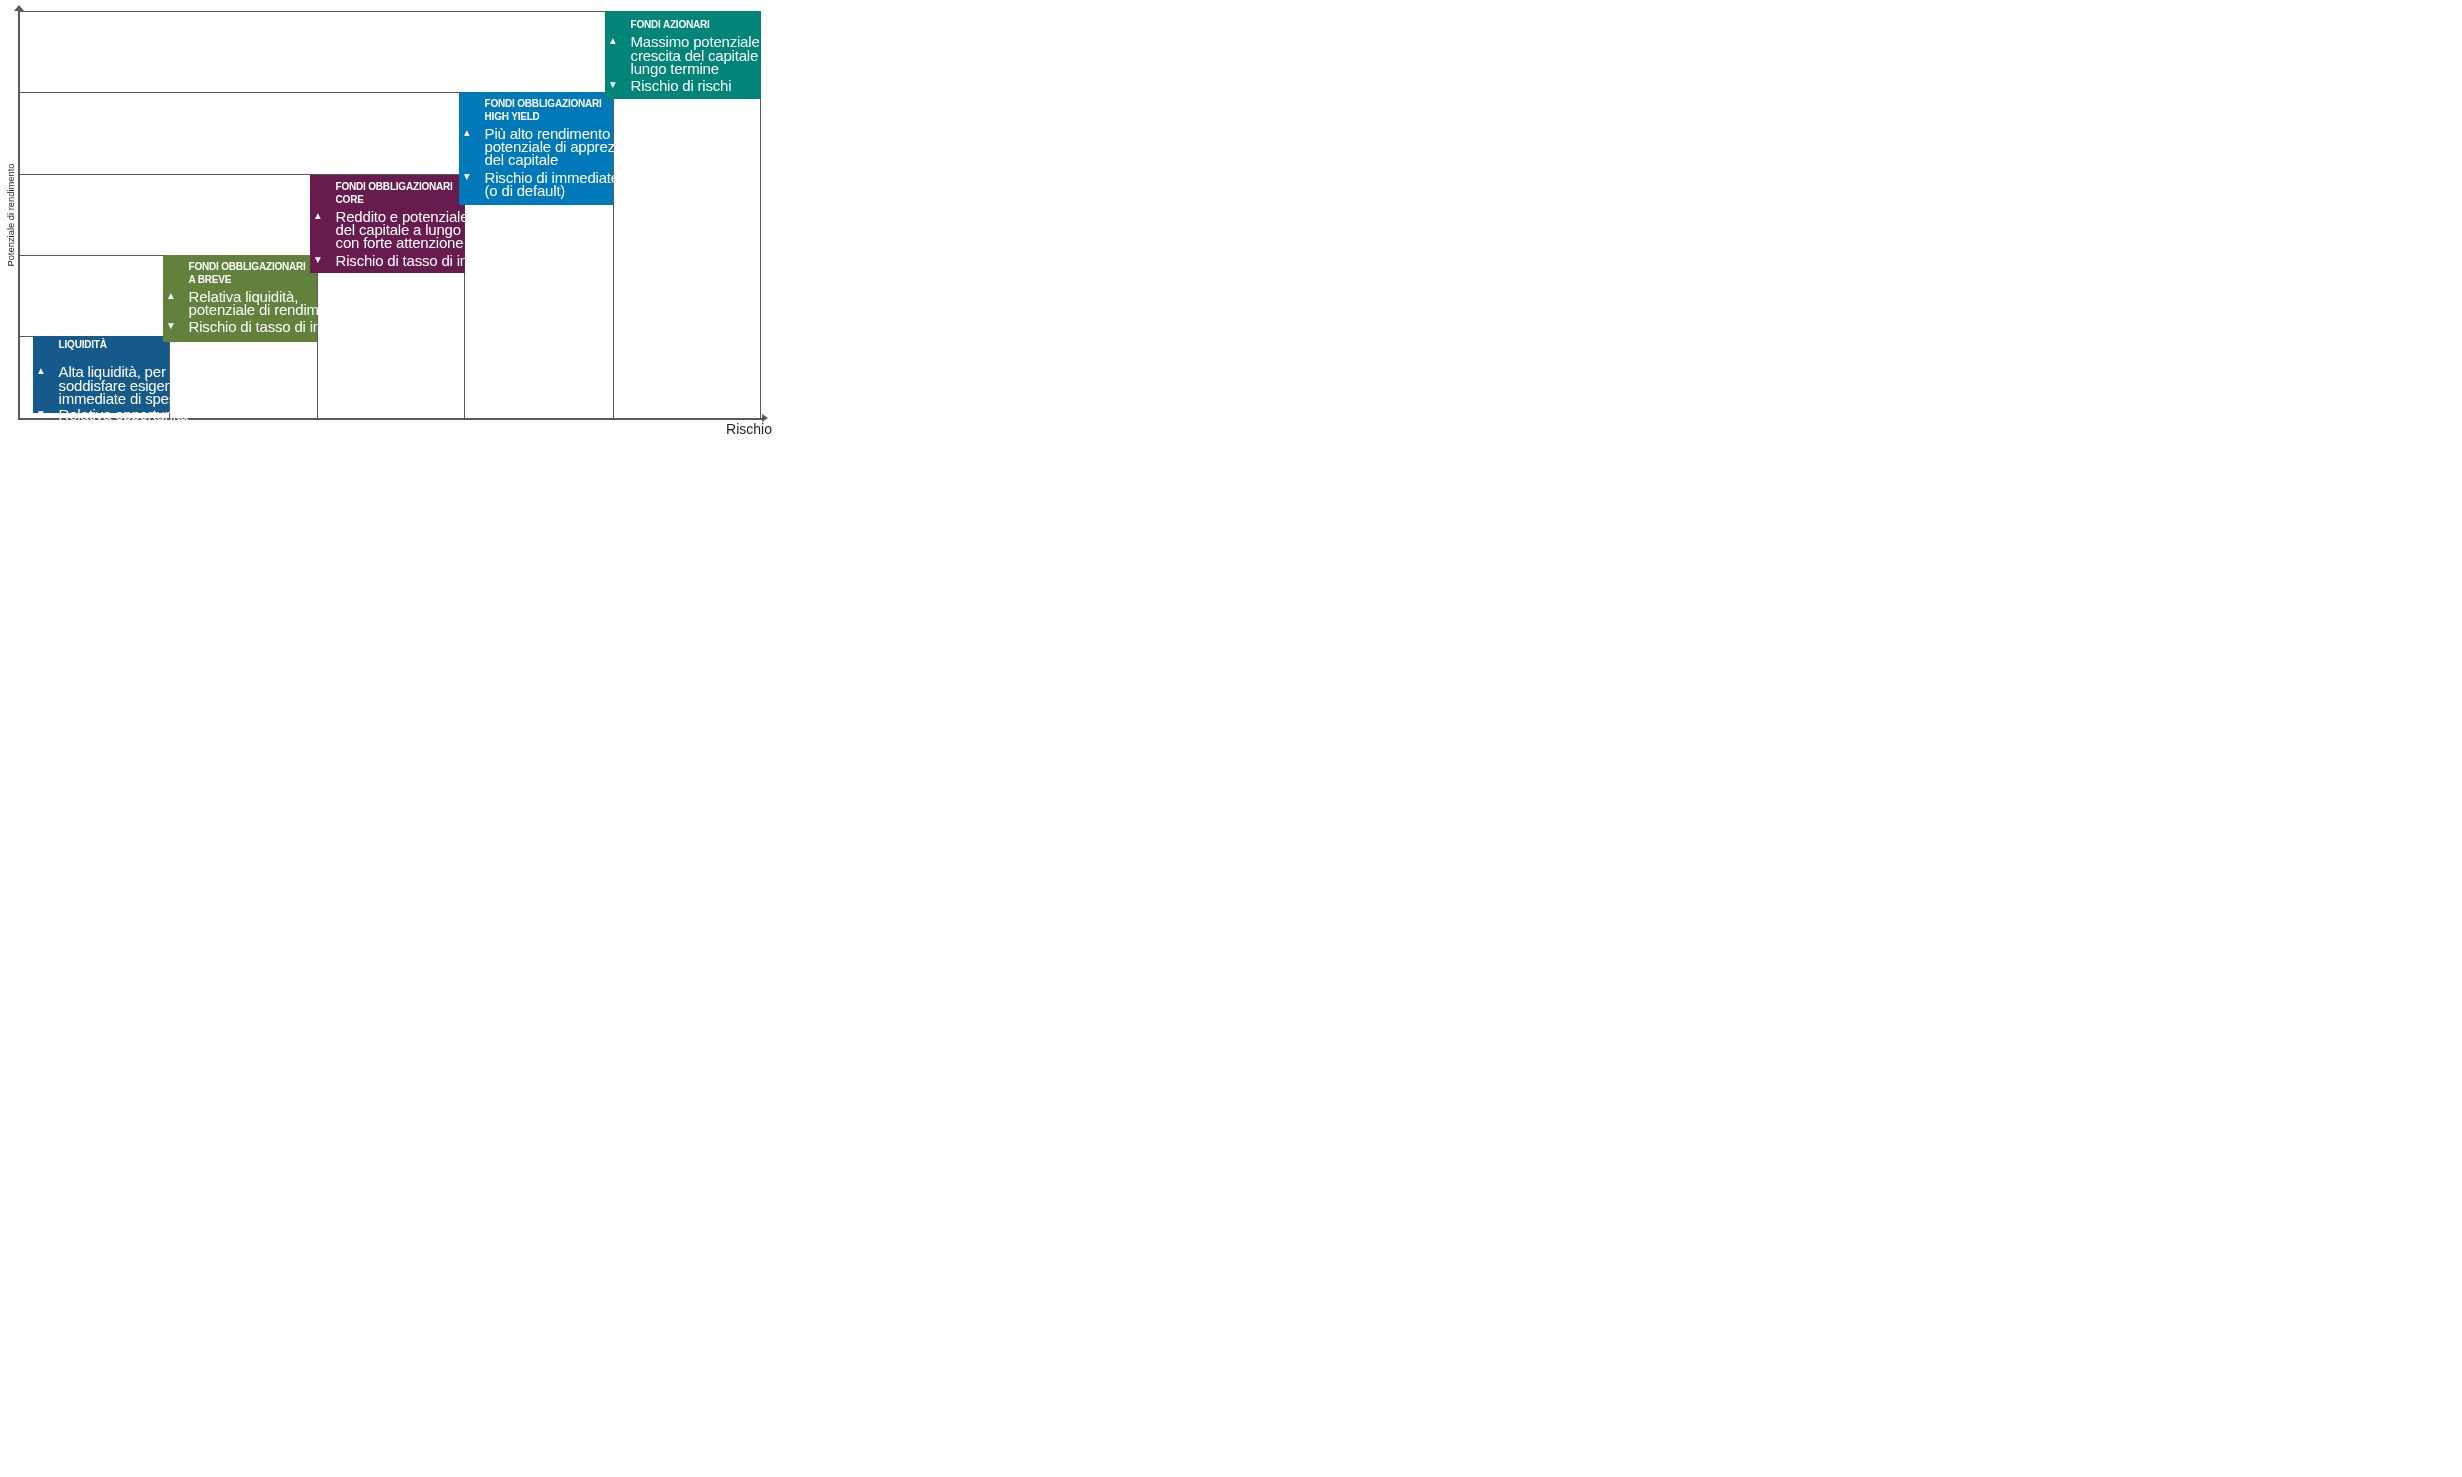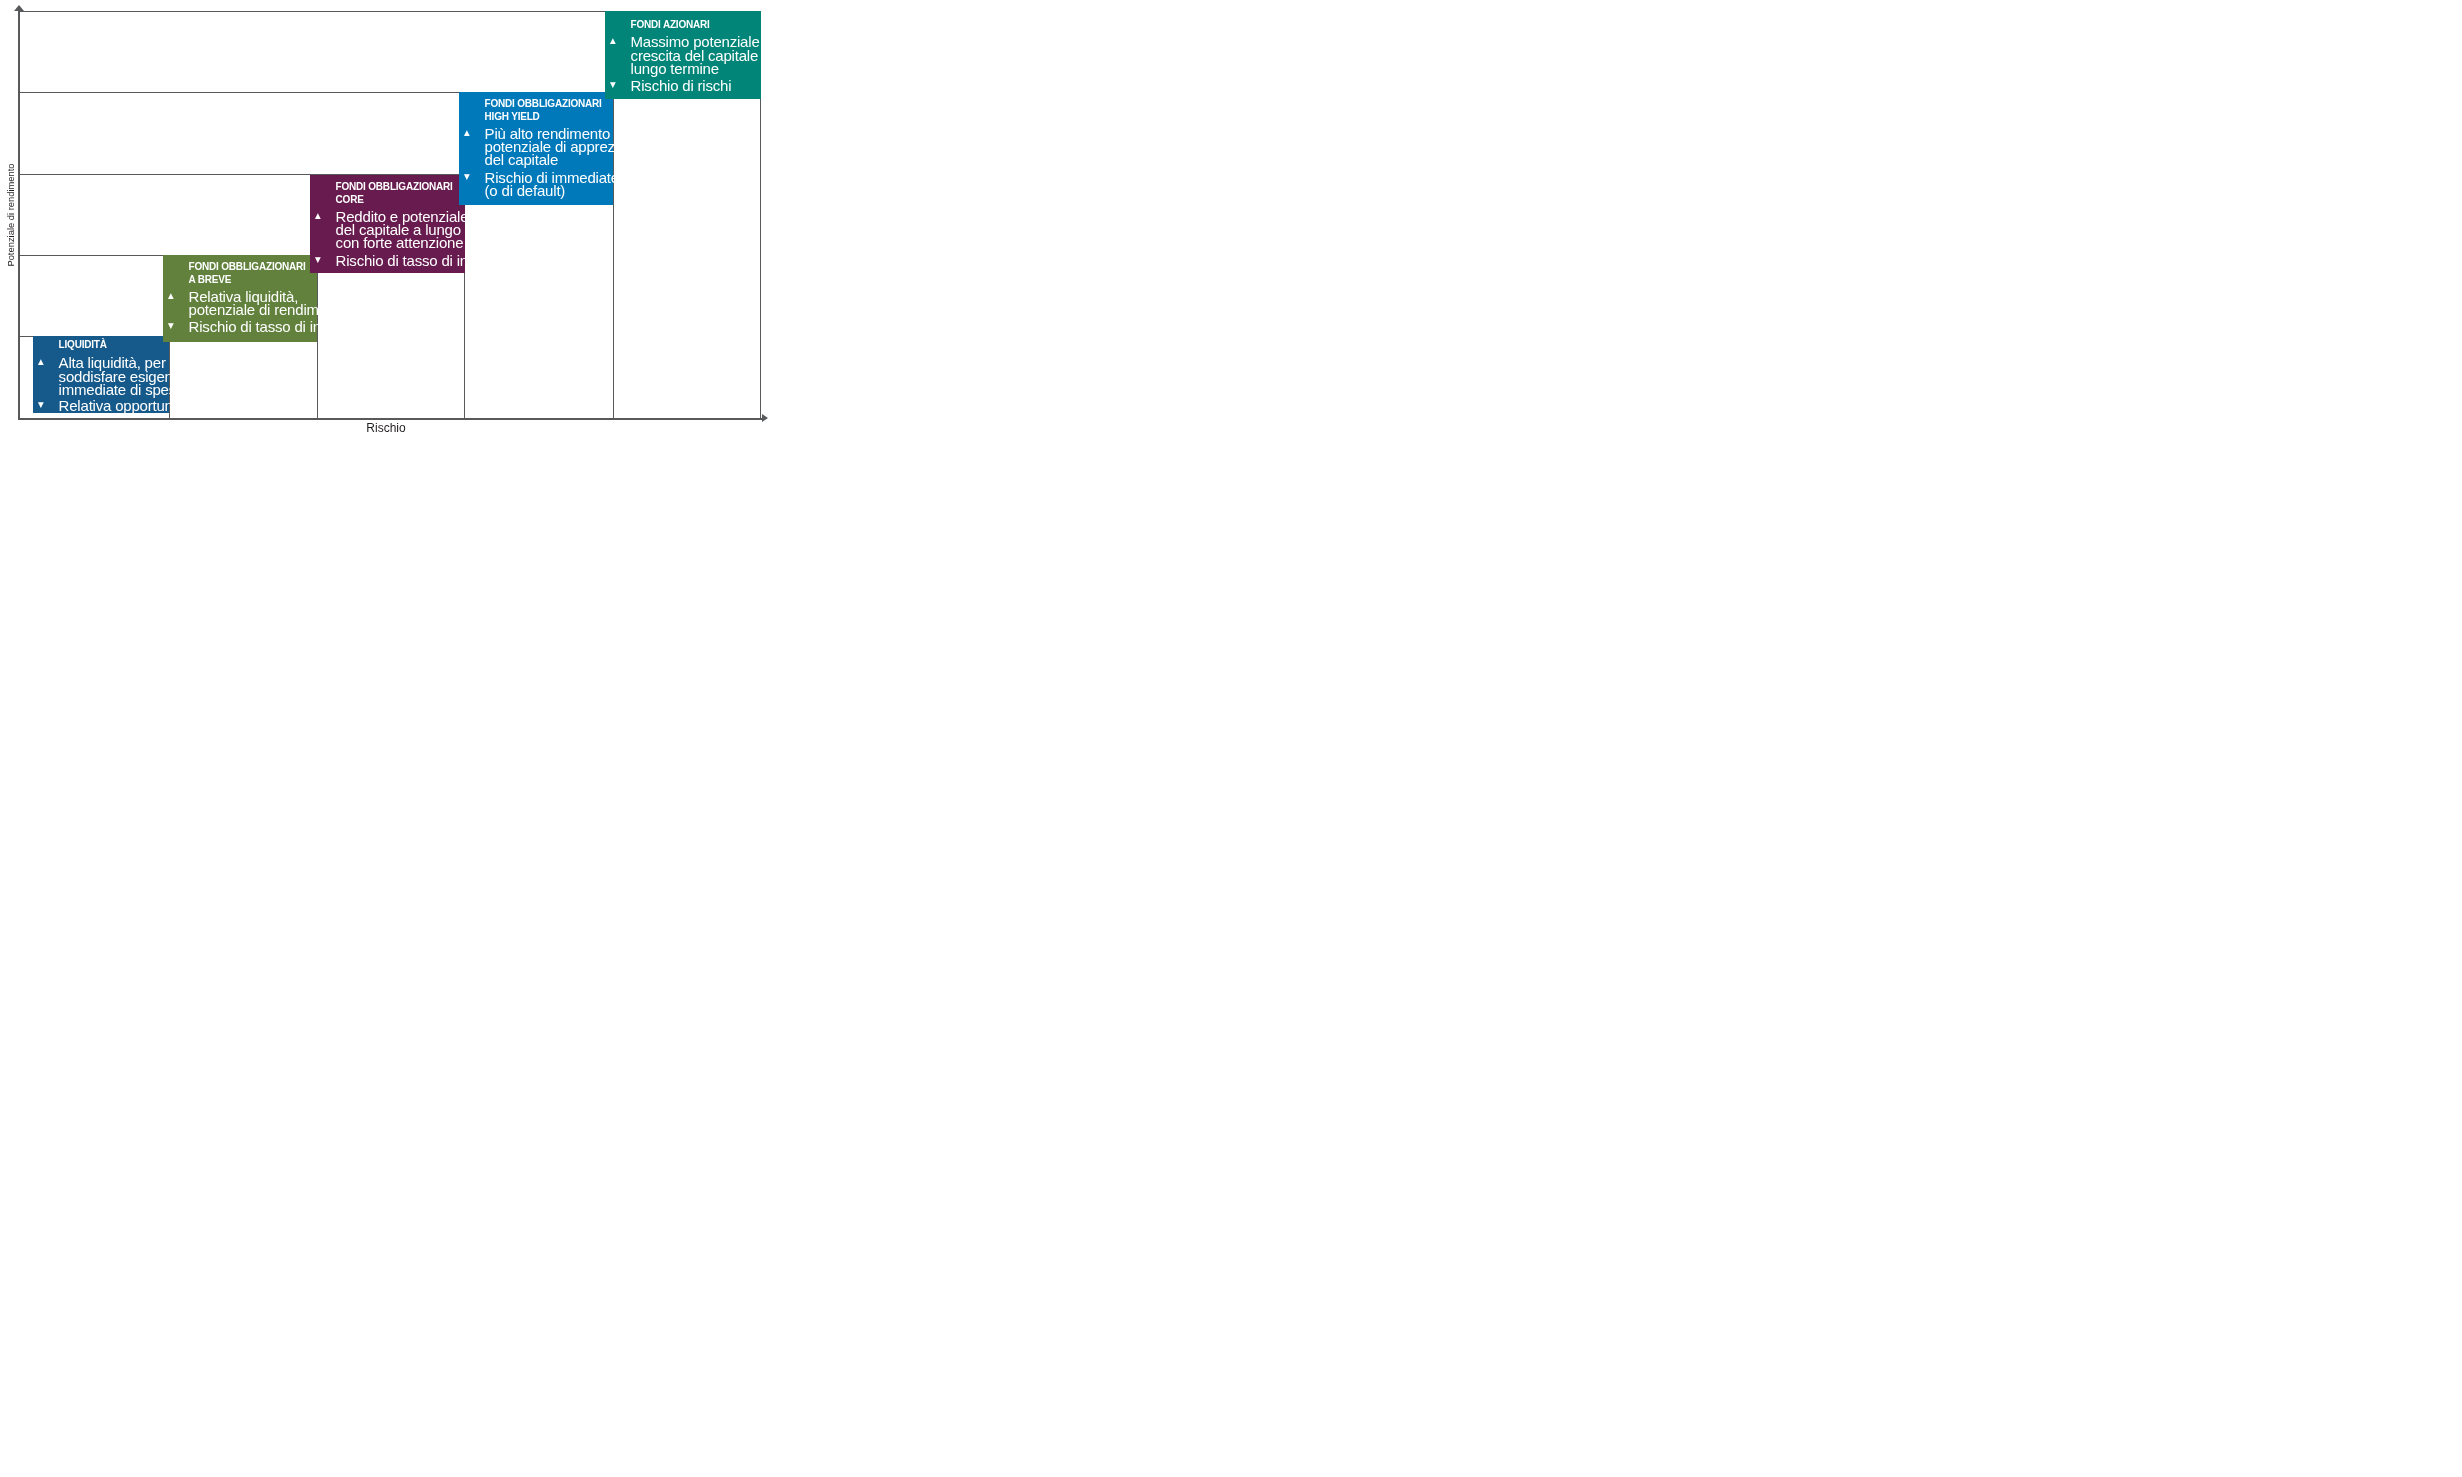--- a/index.html
+++ b/index.html
@@ -33,43 +33,43 @@
   .v2 { left:317px;  top:255px; height:164px; }
   .v3 { left:464px;  top:174px; height:245px; }
   .v4 { left:613px; top:93px; height:327px; }
   .v5 { left:760px; top:11.8px;  height:407px; }
   
   .y-label {
     position:absolute; left:9.8px; top:215px; color:#231F20; font-size:9.4px;
     white-space:nowrap; transform:translate(-50%,-50%) rotate(-90deg);
   }
   .x-label {
-    position:absolute; left:0; right:0; top:421px; text-align:center;
-    color:#231F20; font-size:12px;
+    position:absolute; left:0; right:0; top:421px; text-align:right;
+    color:#231F20; font-size:14px;
   }
   
   .box { position:absolute; color:#ffffff; }
   .box .inner { padding:6.4px 3px 3px 4.9px; }
   .title {
     font-weight:bold; font-size:10px; line-height:12.3px; letter-spacing:-0.2px;
     margin:0 0 3.9px 20.7px; white-space:pre;
   }
   .row { display:flex; margin-bottom:3.9px; }
   .row .mk {
     flex:0 0 20.7px; font-size:7.4px; line-height:12.8px;
     font-family:"DejaVu Sans", sans-serif;
   }
   .row .tx { flex:1; font-size:15px; line-height:13.3px; letter-spacing:-0.2px; white-space:pre; }
   .box-1 { left:33px;   top:336px; width:136px; height:77px; }
   .box-2 { left:163px;  top:255px; width:154px; height:87px; }
   .box-3 { left:310px;  top:175px; width:155px; height:98px; }
   .box-4 { left:459px;  top:92px; width:154px; height:113px; }
   .box-5 { left:605px; top:11.3px;  width:156px; height:88px; }
   .box-1 .inner { padding-top:3px; }
-  .box-1 .title { margin-bottom:5px; }
+  .box-1 .title { margin-bottom:14px; }
   .box-1 .row   { margin-bottom:2.5px; }
   .box-5 .inner { padding-top:7.9px; }
 </style>
 </head>
 <body>
 
 <div class="canvas">
 
   <div class="grid g1"></div>
   <div class="grid g2"></div>

